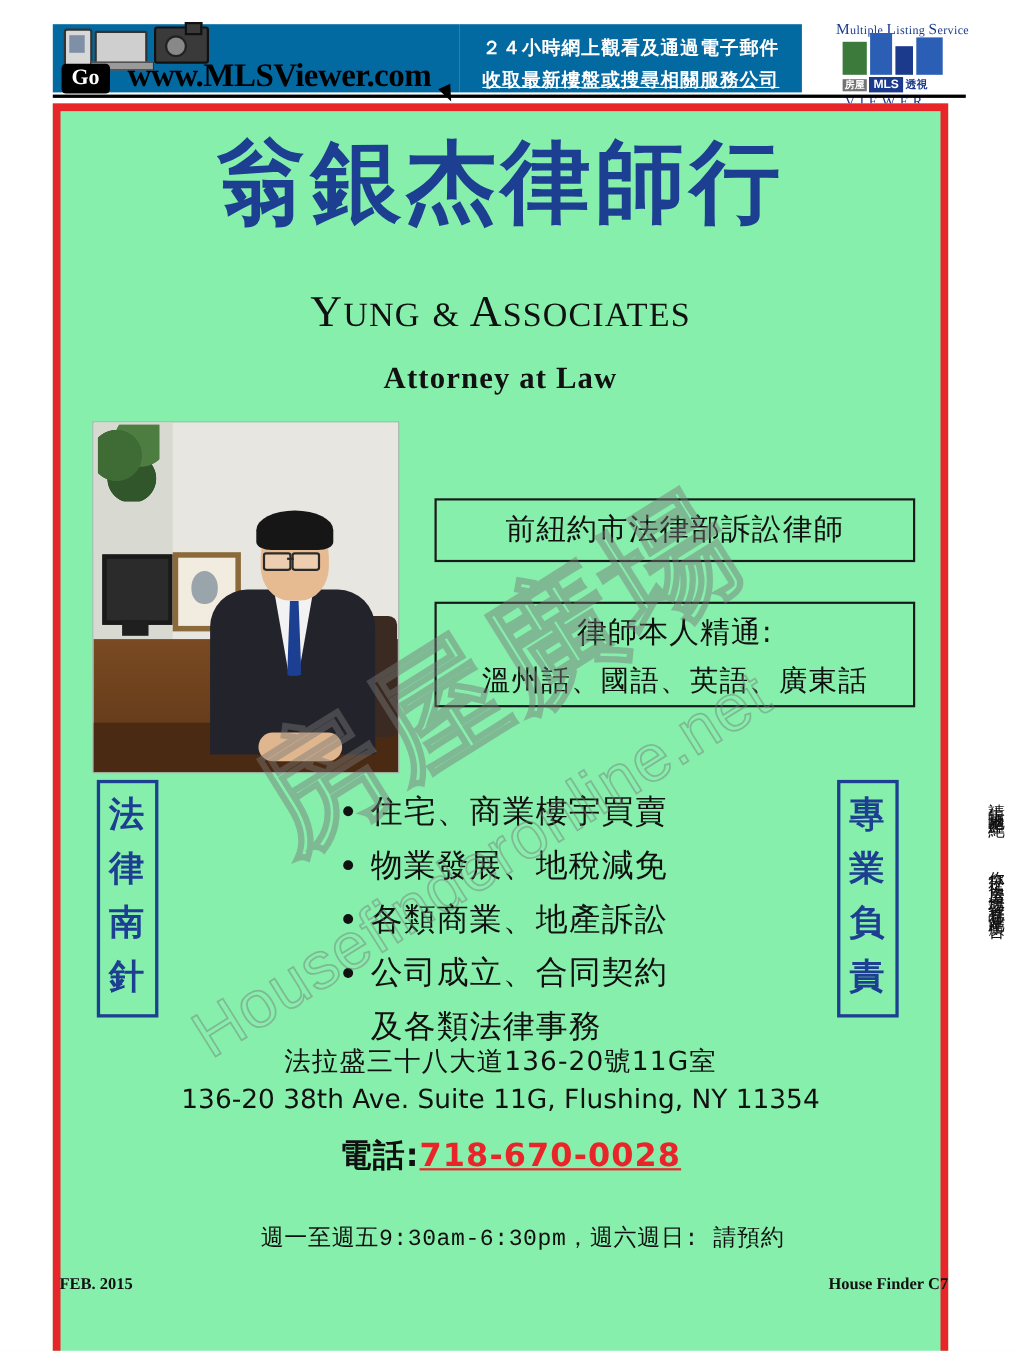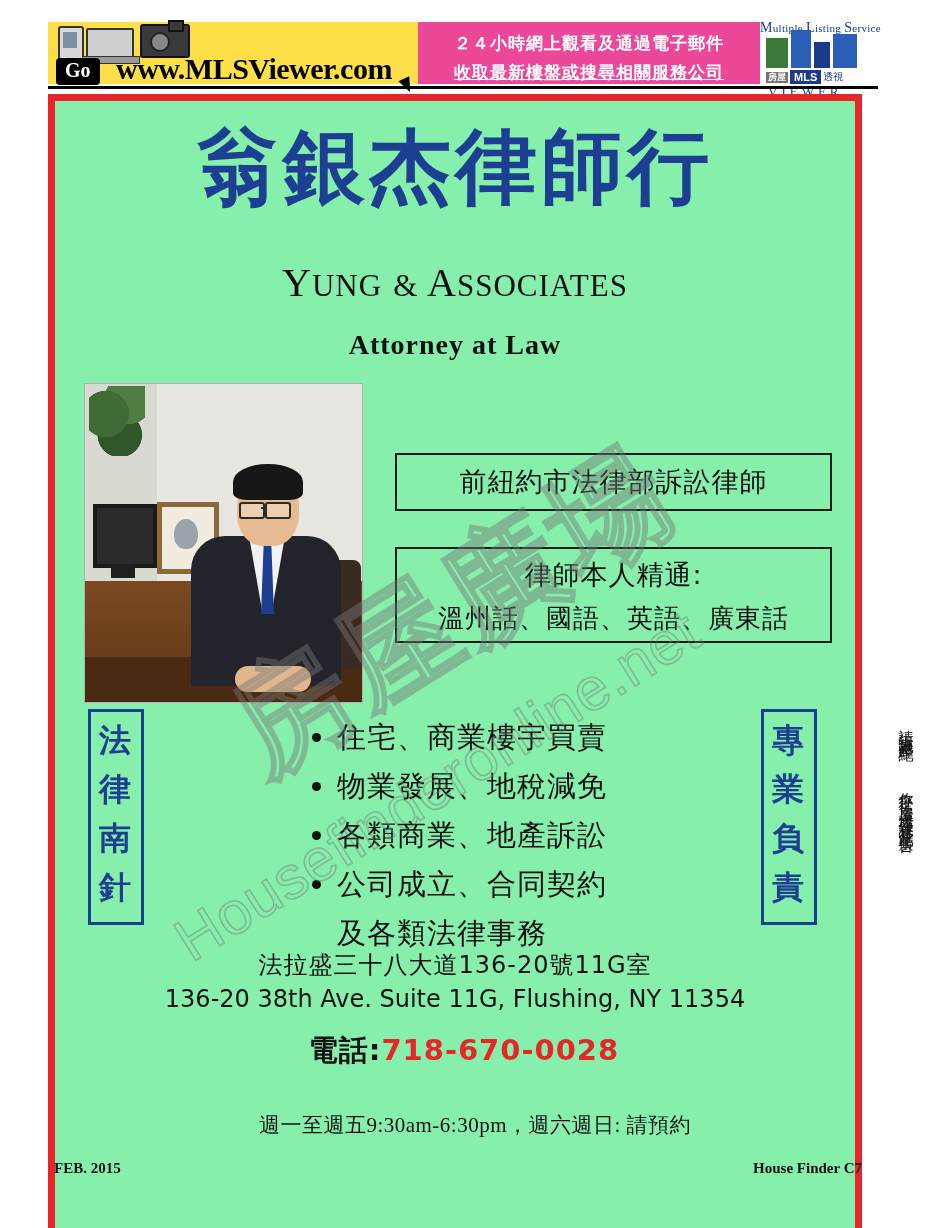--- a/index.html
+++ b/index.html
@@ -22,21 +22,21 @@
     top: 22px;
     width: 830px;
     height: 62px;
   }
   .banner-left {
     position: absolute;
     left: 0;
     top: 0;
     width: 370px;
     height: 62px;
-    background: #fde047;
+    background: #0369a1;
   }
   .banner-devices {
     position: absolute;
     left: 4px;
     top: 0px;
     width: 150px;
     height: 38px;
   }
   .dev-phone {
     position: absolute;
@@ -125,23 +125,23 @@
     width: 0; height: 0;
     border-left: 6px solid transparent;
     border-right: 6px solid transparent;
     border-top: 15px solid #000;
     transform: rotate(-25deg);
   }
   .banner-mid {
     position: absolute;
     left: 370px;
     top: 0;
-    width: 342px;
+    width: 311px;
     height: 62px;
-    background: #ec4899;
+    background: #0369a1;
     color: #fff;
     text-align: center;
   }
   .banner-mid .line1 {
     font-size: 17px;
     margin-top: 10px;
     letter-spacing: 1px;
     font-family: "DejaVu Sans", sans-serif;
     font-weight: bold;
   }
@@ -197,21 +197,21 @@
   .mls-badge .mls {
     background: #1b3a8c;
     color: #fff;
     font-size: 11px;
     font-weight: bold;
     padding: 1px 4px;
   }
   .mls-badge .cn {
     color: #1b3a8c;
     font-size: 10px;
-    font-weight: normal;
+    font-weight: bold;
   }
   .viewer-word {
     position: absolute;
     left: 8px; top: 62px;
     font-family: "Liberation Serif", serif;
     font-size: 13px;
     letter-spacing: 4px;
     color: #1b3a8c;
   }
   .banner-rule {
@@ -445,28 +445,28 @@
     text-align: center;
   }
   .phone-row {
     font-family: "DejaVu Sans", sans-serif;
     font-weight: bold;
     font-size: 29px;
     margin-bottom: 6px;
     letter-spacing: 1px;
   }
   .phone-row .lbl { color: #111; margin-left: 18px; }
-  .phone-row .num { color: #e8262a; }
+  .phone-row .num { color: #e8262a; text-decoration: underline; }
 
   .hours {
     position: absolute;
     left: 0; right: 0;
     top: 1010px;
     text-align: center;
-    font-family: Liberation Serif, serif;
+    font-family: Liberation Mono, monospace;
     font-size: 21px;
     color: #111;
     letter-spacing: 0.5px;
     padding-left: 40px;
   }
 
   
   .watermark {
     position: absolute;
     left: 30px;

